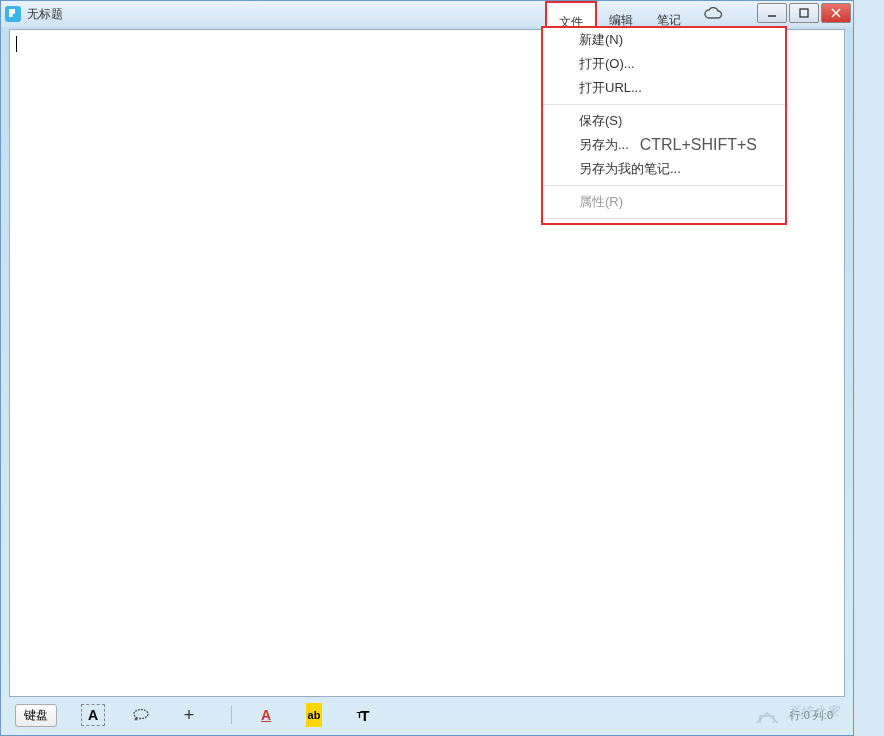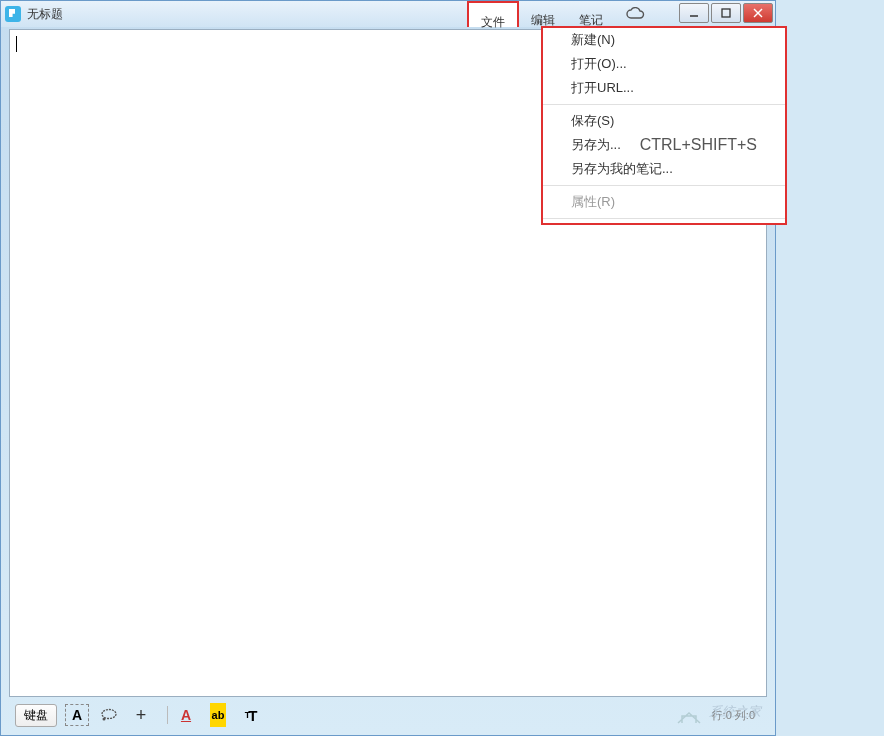--- a/index.html
+++ b/index.html
@@ -6,21 +6,21 @@
     body {
       font-family: "Microsoft YaHei", "SimSun", Arial, sans-serif;
       font-size: 12px;
       background: #d4e8f5;
       width: 884px;
       height: 736px;
       overflow: hidden;
       position: relative;
     }
     .window {
-      width: 776px;
+      width: 854px;
       height: 736px;
       background: linear-gradient(to bottom, #c5ddf0 0%, #d8ebf7 100%);
       border: 1px solid #6a9ac9;
       position: relative;
     }
     .titlebar {
       height: 26px;
       background: linear-gradient(to bottom, #e8f2fb 0%, #d0e4f4 100%);
       display: flex;
       align-items: center;
@@ -127,20 +127,21 @@
     }
     .dropdown-item {
       display: flex;
       justify-content: space-between;
       align-items: center;
       padding: 4px 28px;
       font-size: 13px;
       color: #333;
       cursor: pointer;
       height: 24px;
+      margin-left: 8px;
     }
     .dropdown-item.disabled {
       color: #999;
       cursor: default;
     }
     .dropdown-sep {
       height: 1px;
       background: #e0e0e0;
       margin: 4px 0;
     }
@@ -150,20 +151,21 @@
     }
     .bottom-toolbar {
       position: absolute;
       bottom: 6px;
       left: 8px;
       right: 8px;
       height: 28px;
       display: flex;
       align-items: center;
       padding: 0 6px;
+      gap: 16px;
     }
     .tool-btn-text {
       background: linear-gradient(to bottom, #fdfdfd, #eee);
       border: 1px solid #aaa;
       border-radius: 3px;
       padding: 2px 8px;
       font-size: 12px;
       margin-right: 8px;
       cursor: pointer;
     }

